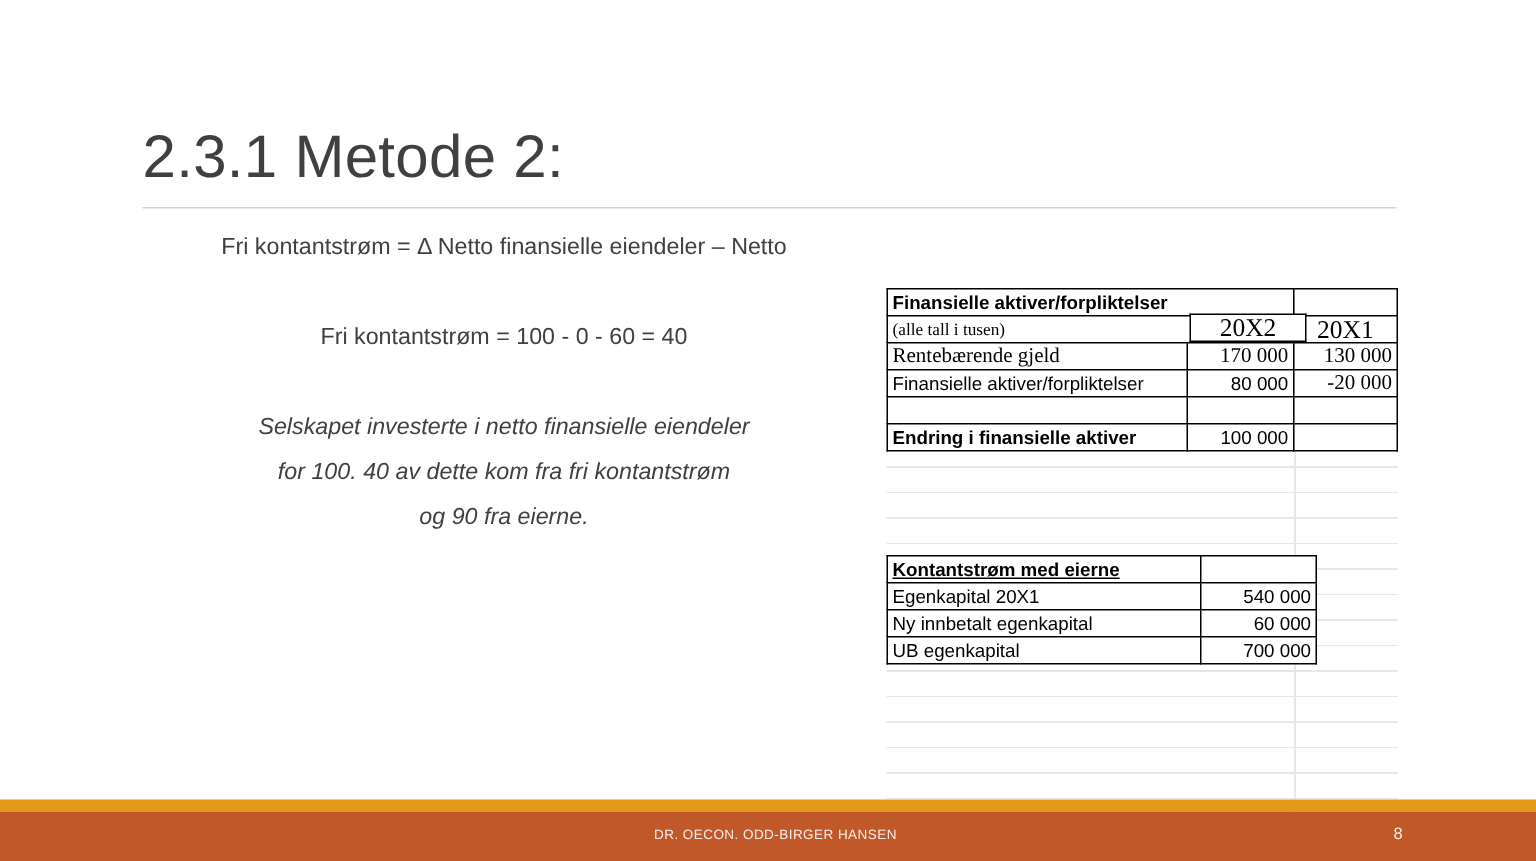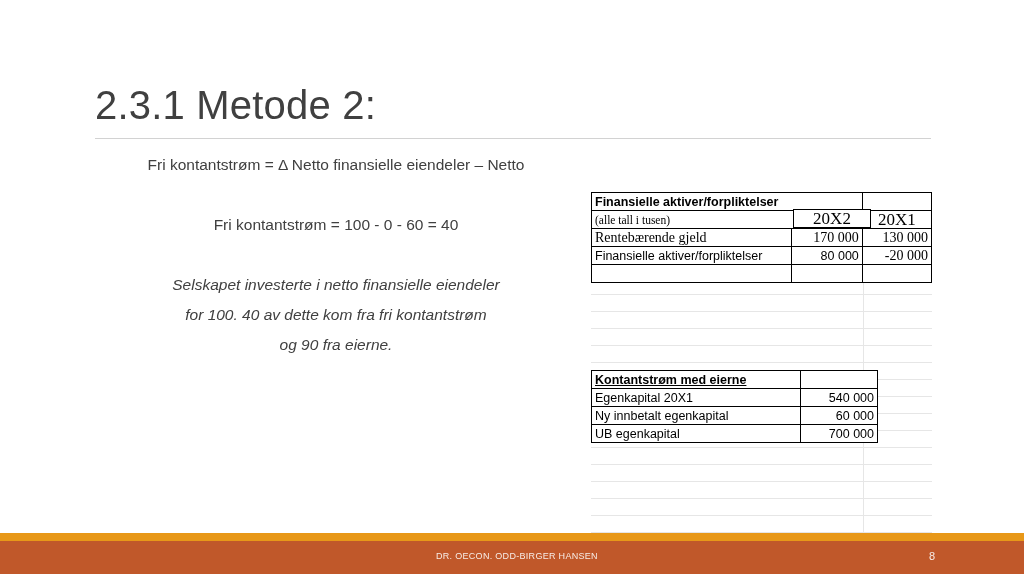--- a/index.html
+++ b/index.html
@@ -191,20 +191,25 @@
       <tr>
         <td class="c-label clip">Finansielle aktiver/forpliktelser</td>
         <td class="c-num1 num">80 000</td>
         <td class="c-num2 serif num">-20 000</td>
       </tr>
       <tr>
         <td class="c-label"></td>
         <td class="c-num1"></td>
         <td class="c-num2"></td>
       </tr>
+      <tr>
+        <td class="c-label bold">Endring i finansielle aktiver</td>
+        <td class="c-num1 num">100 000</td>
+        <td class="c-num2"></td>
+      </tr>
     </tbody>
       </table>
 
     <table class="xl" style="top:17px; left:202px; z-index:2;">
       <tbody>
           <tr>
         <td class="c-num1 serif-big">20X2</td>
       </tr>
     </tbody>
       </table>

